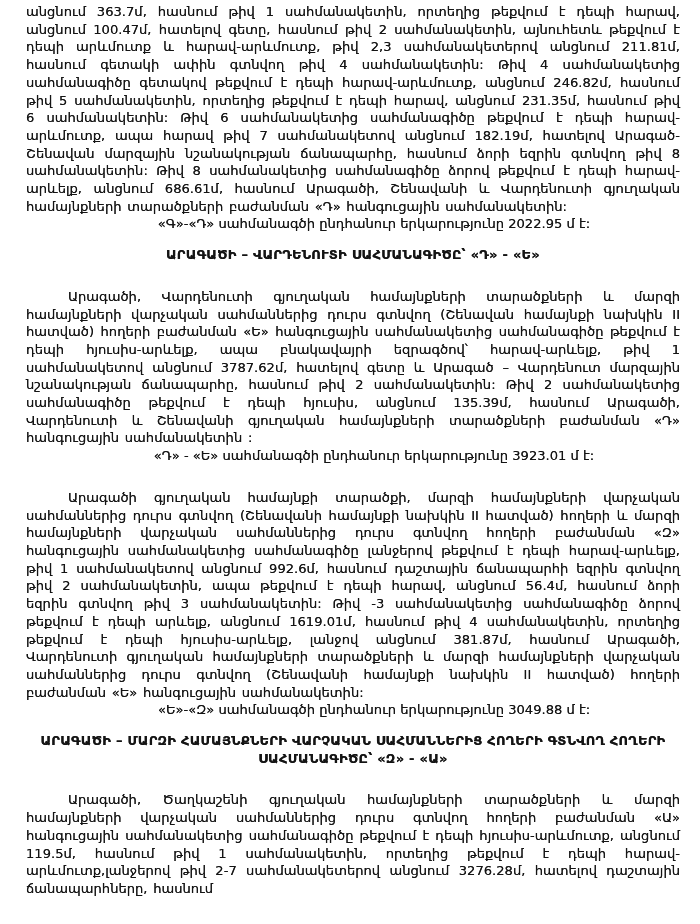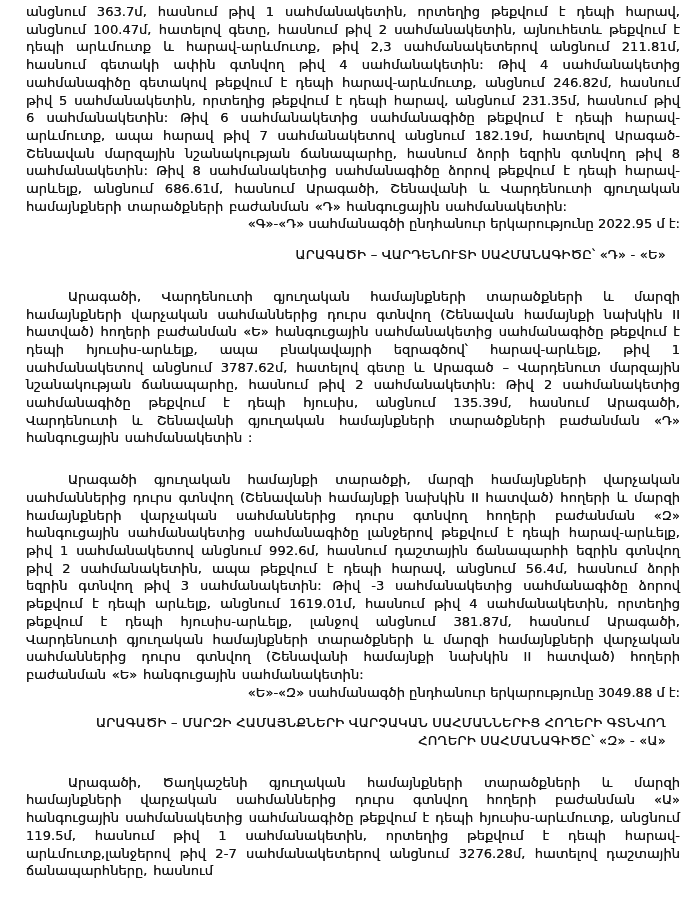--- a/index.html
+++ b/index.html
@@ -28,36 +28,37 @@
   .paragraph {
     text-align: justify;
     word-spacing: 1.5px;
   }
   .paragraph.indent {
     text-indent: 42px;
     margin-top: 24px;
   }
   .total {
     text-indent: 42px;
-    text-align: right;
+    text-align: center;
   }
   .heading {
-    text-align: right;
-    font-weight: normal;
+    text-align: center;
+    font-weight: bold;
     margin: 13px 14px;
     letter-spacing: 0.2px;
   }
 </style>
 </head>
 <body>
 
 <div class="page">
   <div>
       <div class="block paragraph">անցնում 363.7մ, հասնում թիվ 1 սահմանակետին, որտեղից թեքվում է դեպի հարավ, անցնում 100.47մ, հատելով գետը, հասնում թիվ 2 սահմանակետին, այնուհետև թեքվում է դեպի արևմուտք և հարավ-արևմուտք, թիվ 2,3 սահմանակետերով անցնում 211.81մ, հասնում գետակի ափին գտնվող թիվ 4 սահմանակետին: Թիվ 4 սահմանակետից սահմանագիծը գետակով թեքվում է դեպի հարավ-արևմուտք, անցնում 246.82մ, հասնում թիվ 5 սահմանակետին, որտեղից թեքվում է դեպի հարավ, անցնում 231.35մ, հասնում թիվ 6 սահմանակետին: Թիվ 6 սահմանակետից սահմանագիծը թեքվում է դեպի հարավ-արևմուտք, ապա հարավ թիվ 7 սահմանակետով անցնում 182.19մ, հատելով Արագած-Շենավան մարզային նշանակության ճանապարհը, հասնում ձորի եզրին գտնվող թիվ 8 սահմանակետին: Թիվ 8 սահմանակետից սահմանագիծը ձորով թեքվում է դեպի հարավ-արևելք, անցնում 686.61մ, հասնում Արագածի, Շենավանի և Վարդենուտի գյուղական համայնքների տարածքների բաժանման «Դ» հանգուցային սահմանակետին:</div>
       <div class="block total">«Գ»-«Դ» սահմանագծի  ընդհանուր երկարությունը 2022.95 մ է:</div>
       <div class="block heading">ԱՐԱԳԱԾԻ – ՎԱՐԴԵՆՈՒՏԻ  ՍԱՀՄԱՆԱԳԻԾԸ՝  «Դ» - «Ե»</div>
       <div class="block paragraph indent">Արագածի, Վարդենուտի գյուղական համայնքների տարածքների և մարզի համայնքների վարչական սահմաններից դուրս գտնվող (Շենավան համայնքի նախկին II հատված) հողերի բաժանման «Ե» հանգուցային սահմանակետից սահմանագիծը թեքվում է դեպի հյուսիս-արևելք, ապա բնակավայրի եզրագծով՝ հարավ-արևելք, թիվ 1 սահմանակետով անցնում 3787.62մ, հատելով գետը և Արագած – Վարդենուտ մարզային նշանակության ճանապարհը, հասնում թիվ 2 սահմանակետին: Թիվ 2 սահմանակետից սահմանագիծը թեքվում է դեպի հյուսիս, անցնում 135.39մ, հասնում Արագածի, Վարդենուտի և Շենավանի գյուղական համայնքների տարածքների բաժանման «Դ» հանգուցային սահմանակետին :</div>
+      <div class="block total">«Դ» - «Ե» սահմանագծի  ընդհանուր երկարությունը 3923.01 մ է:</div>
       <div class="block paragraph indent">Արագածի գյուղական համայնքի տարածքի, մարզի համայնքների վարչական սահմաններից դուրս գտնվող (Շենավանի համայնքի նախկին II հատված) հողերի  և մարզի համայնքների վարչական սահմաններից դուրս գտնվող հողերի  բաժանման «Զ» հանգուցային սահմանակետից սահմանագիծը լանջերով թեքվում է դեպի հարավ-արևելք, թիվ 1 սահմանակետով անցնում 992.6մ, հասնում դաշտային ճանապարհի եզրին գտնվող թիվ 2 սահմանակետին, ապա թեքվում է դեպի հարավ, անցնում 56.4մ, հասնում ձորի եզրին գտնվող թիվ 3 սահմանակետին: Թիվ -3 սահմանակետից սահմանագիծը ձորով թեքվում է դեպի արևելք, անցնում 1619.01մ, հասնում թիվ 4 սահմանակետին, որտեղից թեքվում է դեպի հյուսիս-արևելք, լանջով անցնում 381.87մ, հասնում Արագածի, Վարդենուտի գյուղական համայնքների տարածքների և մարզի համայնքների վարչական սահմաններից դուրս գտնվող (Շենավանի համայնքի նախկին II հատված) հողերի  բաժանման «Ե» հանգուցային սահմանակետին:</div>
       <div class="block total">«Ե»-«Զ» սահմանագծի ընդհանուր երկարությունը  3049.88 մ է:</div>
       <div class="block heading">ԱՐԱԳԱԾԻ – ՄԱՐԶԻ ՀԱՄԱՅՆՔՆԵՐԻ ՎԱՐՉԱԿԱՆ ՍԱՀՄԱՆՆԵՐԻՑ ՀՈՂԵՐԻ  ԳՏՆՎՈՂ  ՀՈՂԵՐԻ ՍԱՀՄԱՆԱԳԻԾԸ՝ «Զ» - «Ա»</div>
       <div class="block paragraph indent">Արագածի, Ծաղկաշենի գյուղական համայնքների տարածքների և մարզի համայնքների վարչական սահմաններից դուրս գտնվող հողերի բաժանման «Ա» հանգուցային սահմանակետից սահմանագիծը թեքվում է դեպի հյուսիս-արևմուտք, անցնում 119.5մ, հասնում թիվ 1 սահմանակետին, որտեղից թեքվում է դեպի հարավ-արևմուտք,լանջերով թիվ 2-7 սահմանակետերով անցնում 3276.28մ, հատելով դաշտային ճանապարհները, հասնում</div>
     </div>
 </div>
 
 </body></html>

